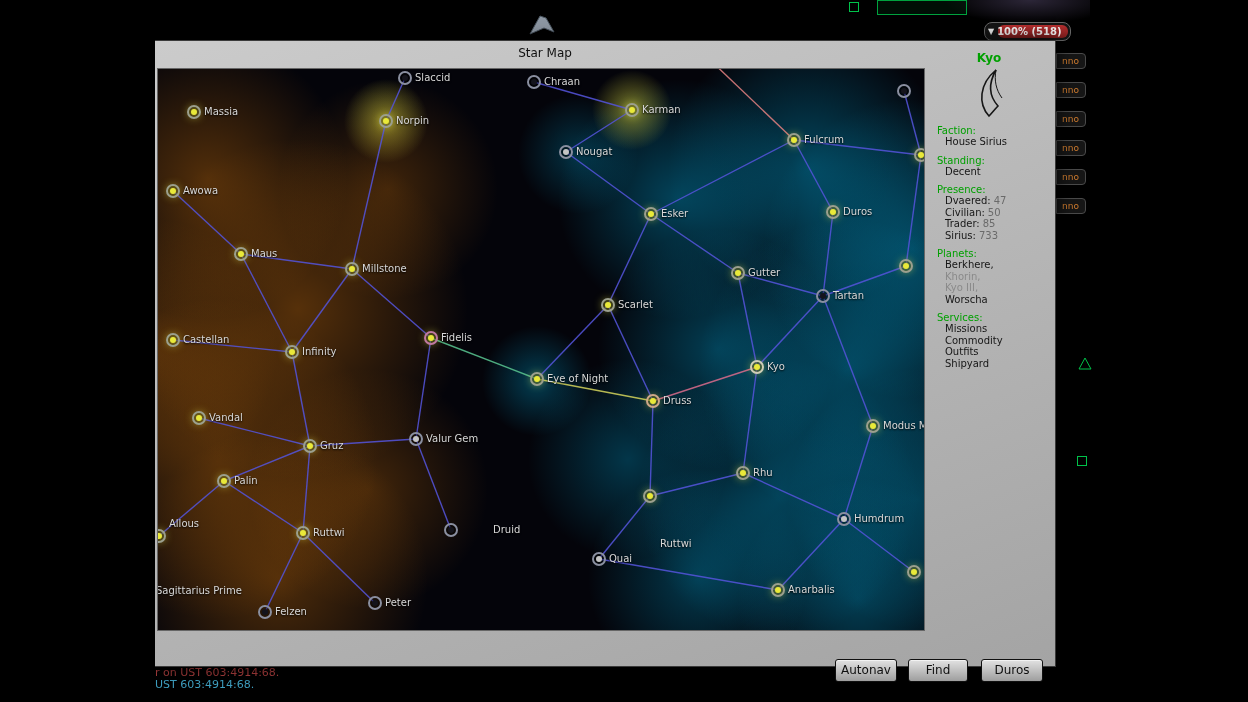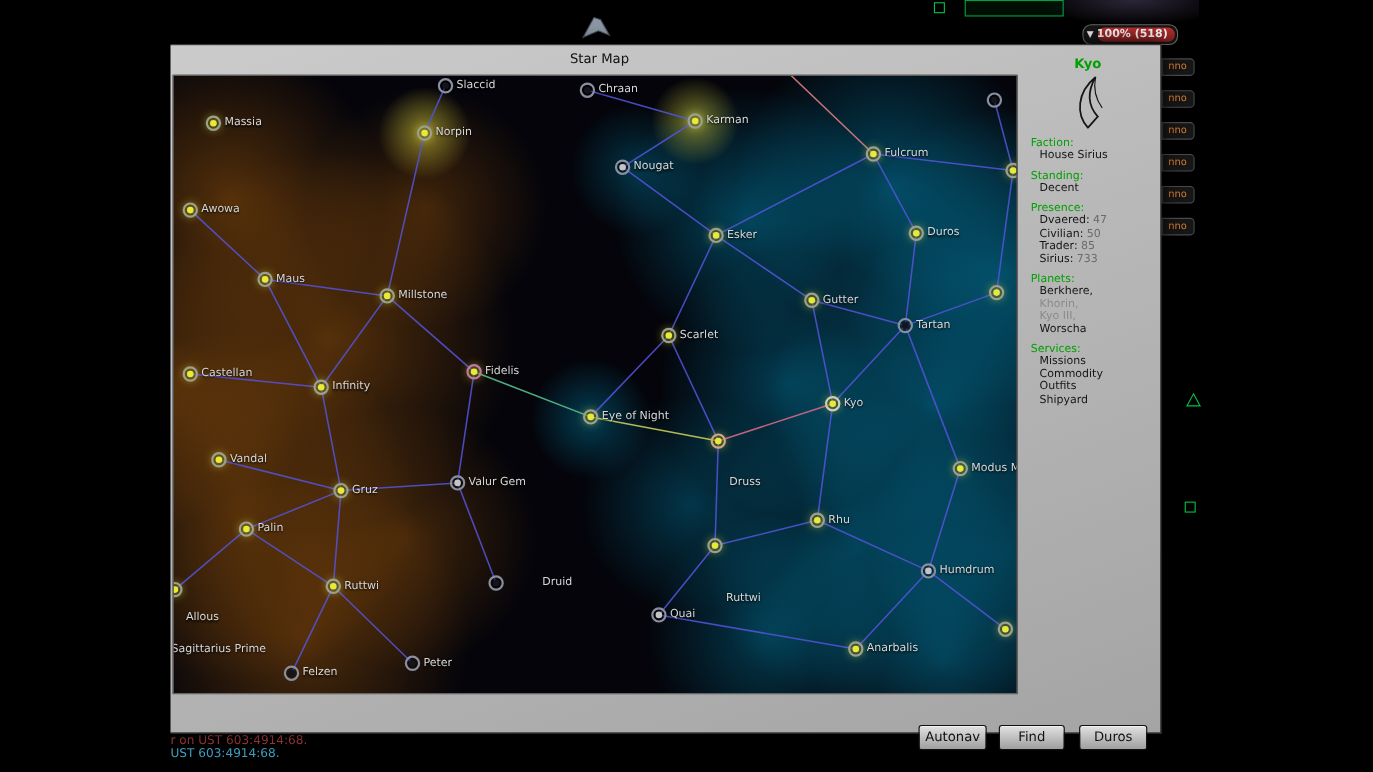--- a/index.html
+++ b/index.html
@@ -228,21 +228,21 @@
           <div class="dot"></div>
         </div>
         <span class="syslabel" style="left: 609px; top: 292px;">Kyo</span>
         <div class="star yellow" style="left: 372px; top: 303px;">
           <div class="dot"></div>
         </div>
         <span class="syslabel" style="left: 389px; top: 304px;">Eye of Night</span>
         <div class="star yellow" style="left: 488px; top: 325px; border-color: rgb(201, 153, 153);">
           <div class="dot"></div>
         </div>
-        <span class="syslabel" style="left: 505px; top: 326px; margin-top: 38px;">Druss</span>
+        <span class="syslabel" style="left: 505px; top: 326px;">Druss</span>
         <div class="star yellow" style="left: 34px; top: 342px;">
           <div class="dot"></div>
         </div>
         <span class="syslabel" style="left: 51px; top: 343px;">Vandal</span>
         <div class="star filled" style="left: 251px; top: 363px;">
           <div class="dot"></div>
         </div>
         <span class="syslabel" style="left: 268px; top: 364px;">Valur Gem</span>
         <div class="star yellow" style="left: 145px; top: 370px;">
           <div class="dot"></div>
@@ -260,21 +260,21 @@
           <div class="dot"></div>
         </div>
         <span class="syslabel" style="left: 595px; top: 398px;">Rhu</span>
         <div class="star yellow" style="left: 485px; top: 420px;">
           <div class="dot"></div>
         </div>
         <span class="syslabel" style="left: 502px; top: 421px; margin-top: 48px;">Ruttwi</span>
         <div class="star yellow" style="left: -6px; top: 460px;">
           <div class="dot"></div>
         </div>
-        <span class="syslabel" style="left: 11px; top: 487px;">Allous</span>
+        <span class="syslabel" style="left: 11px; top: 449px;">Allous</span>
         <div class="star yellow" style="left: 138px; top: 457px;">
           <div class="dot"></div>
         </div>
         <span class="syslabel" style="left: 155px; top: 458px;">Ruttwi</span>
         <div class="star filled" style="left: 679px; top: 443px;">
           <div class="dot"></div>
         </div>
         <span class="syslabel" style="left: 696px; top: 444px;">Humdrum</span>
         <div class="star open" style="left: 286px; top: 454px;">
           <div class="dot"></div>

